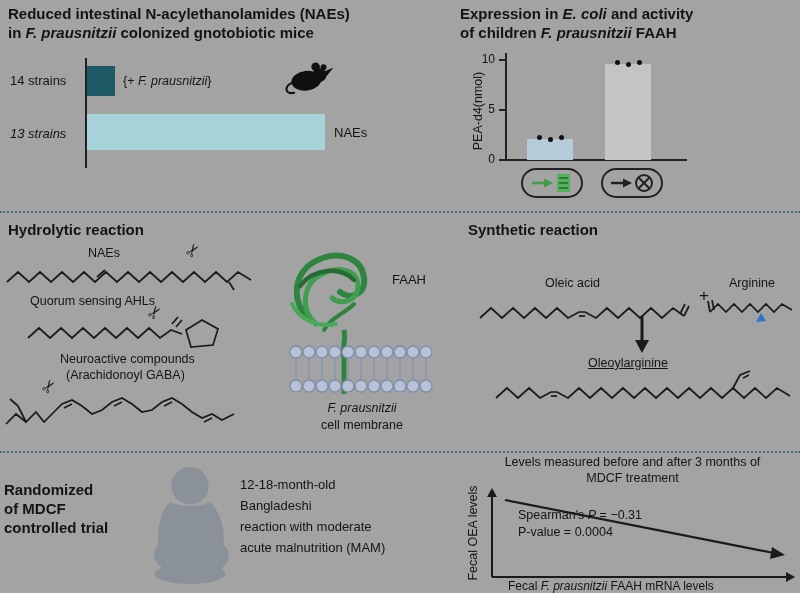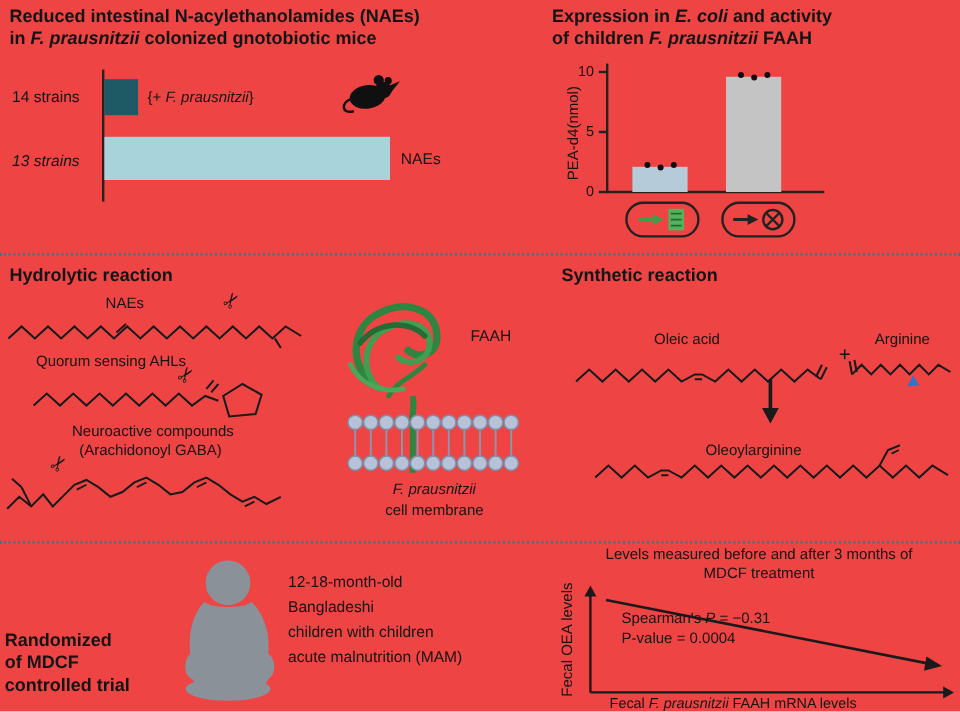--- a/index.html
+++ b/index.html
@@ -1,16 +1,16 @@
 <!DOCTYPE html>
 <html><head>
 <meta charset="utf-8">
 <style>
   html,body{margin:0;padding:0;background:#fff;}
-  #fig{position:relative;width:800px;height:593px;background:#ef4444;font-family:"Liberation Sans",sans-serif;color:#141414;overflow:hidden;}
+  #fig{position:relative;width:800px;height:593px;background:#a3a3a3;font-family:"Liberation Sans",sans-serif;color:#141414;overflow:hidden;}
   .abs{position:absolute;}
   .bold15{font-size:15px;font-weight:700;line-height:19px;}
   .it{font-style:italic;}
   .s13{font-size:13px;}
   .s12{font-size:12.5px;}
   .s11{font-size:12px;}
   .divider{position:absolute;left:0;width:100%;height:0;border-top:2px dotted #50707e;}
   .dot{width:5px;height:5px;border-radius:50%;background:#101010;display:inline-block;}
   .dots{position:absolute;top:-4px;left:0;width:100%;display:flex;justify-content:center;gap:6px;}
   .vbar{position:absolute;bottom:0;}
@@ -218,46 +218,46 @@
     <line x1="4" y1="18" x2="2" y2="7" stroke="#1a1a1a" stroke-width="1.7"></line>
     <line x1="8" y1="16" x2="6" y2="6" stroke="#1a1a1a" stroke-width="1.7"></line>
     <polygon points="50,28 60,27 55,19" fill="#2e74c9"></polygon>
   </svg>
 
   <svg class="abs" style="left:632px;top:314px;" width="20" height="42" viewBox="0 0 20 42">
     <line x1="10" y1="2" x2="10" y2="28" stroke="#1a1a1a" stroke-width="3"></line>
     <polygon points="3,26 17,26 10,39" fill="#1a1a1a"></polygon>
   </svg>
 
-  <div class="abs s12" style="left:588px;top:368px;">Oleoylarginine</div>
+  <div class="abs s12" style="left:588px;top:356px;text-decoration:underline;">Oleoylarginine</div>
   <svg class="abs" style="left:494px;top:364px;" width="302" height="46" viewBox="0 0 302 46">
     <polyline points="2,34 13,24 24,34 35,24 46,34 57,28 63,28 74,34 85,24 96,34 107,24 118,34 129,24 140,34 151,24 162,34 173,24 184,34 195,24 206,34 217,24 228,34 239,24 250,34 261,24 272,34 283,24 296,32" fill="none" stroke="#1a1a1a" stroke-width="1.7"></polyline>
     <line x1="57" y1="32" x2="63" y2="32" stroke="#1a1a1a" stroke-width="1.7"></line>
     <polyline points="239,24 246,11 256,7" fill="none" stroke="#1a1a1a" stroke-width="1.7"></polyline>
     <line x1="249" y1="14" x2="255" y2="11" stroke="#1a1a1a" stroke-width="1.5"></line>
   </svg>
 
-  <div class="abs bold15" style="left:4px;top:480px;margin-top:44px;">
+  <div class="abs bold15" style="left:4px;top:480px;">
     <div>Randomized</div>
     <div>of MDCF</div>
     <div>controlled trial</div>
   </div>
 
   <svg class="abs" style="left:146px;top:466px;" width="88" height="118" viewBox="0 0 88 120">
     <g fill="#8a9199">
       <circle cx="44" cy="20" r="19"></circle>
       <path d="M24,36 C14,46 10,64 12,80 C6,86 6,98 14,102 C20,112 34,117 44,117 C58,117 74,112 78,102 C86,96 84,84 78,80 C80,62 74,46 64,36 C58,42 30,42 24,36 Z"></path>
       <ellipse cx="44" cy="110" rx="36" ry="10"></ellipse>
     </g>
   </svg>
 
   <div class="abs s13" style="left:240px;top:474px;line-height:21px;">
     <div>12-18-month-old</div>
     <div>Bangladeshi</div>
-    <div>children with children</div>
+    <div>reaction with moderate</div>
     <div>acute malnutrition (MAM)</div>
   </div>
 
   <div class="abs s12" style="left:470px;top:455px;width:325px;text-align:center;">Levels measured before and after 3 months of</div>
   <div class="abs s12" style="left:470px;top:471px;width:325px;text-align:center;">MDCF treatment</div>
 
   <div class="abs s12" style="left:413px;top:526px;width:120px;text-align:center;transform:rotate(-90deg);">Fecal  OEA levels</div>
 
   <svg class="abs" style="left:478px;top:487px;" width="320" height="98" viewBox="0 0 320 98">
     <line x1="14" y1="8" x2="14" y2="90" stroke="#1a1a1a" stroke-width="2"></line>

